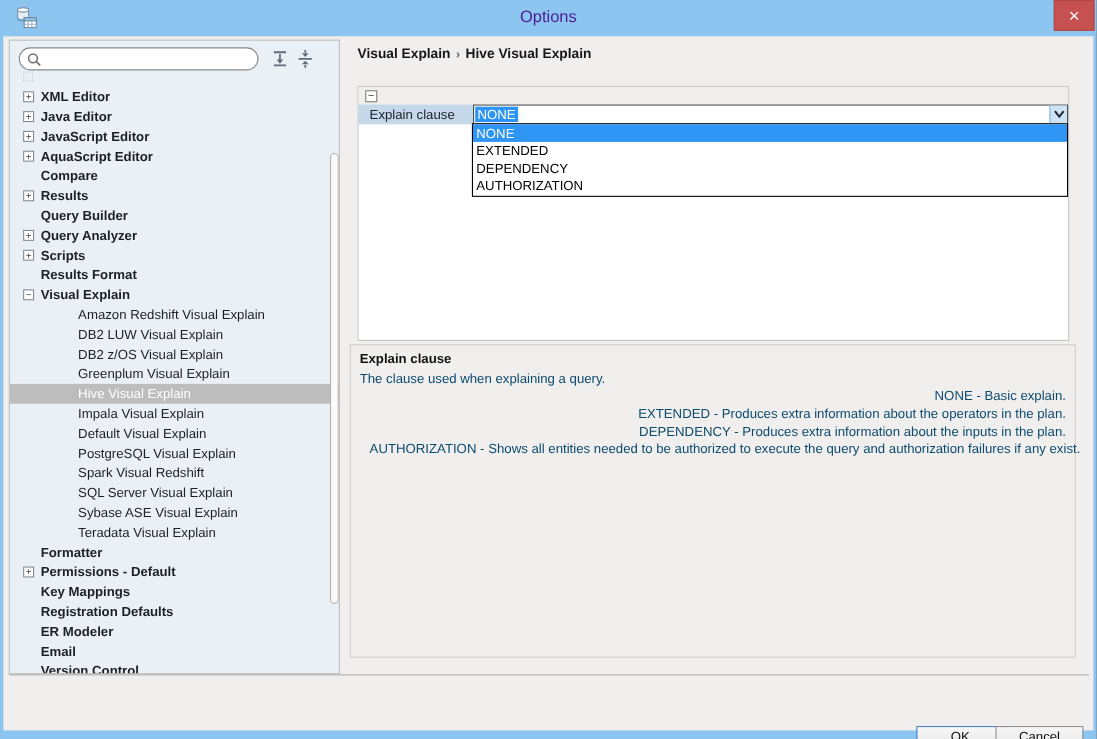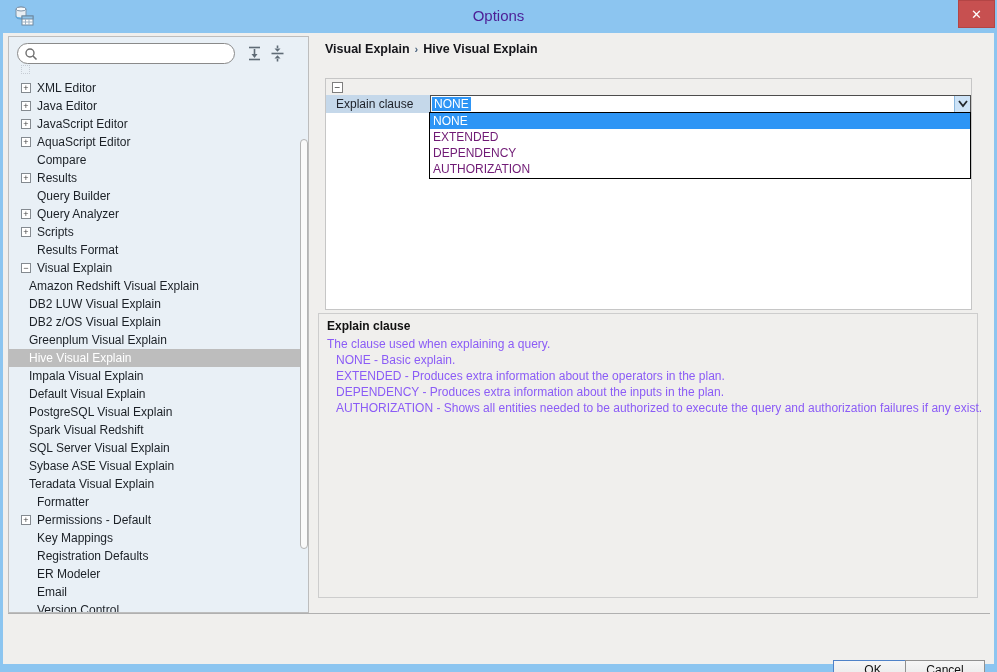--- a/index.html
+++ b/index.html
@@ -25,49 +25,49 @@
   .searchpill input{position:absolute;left:24px;top:1px;width:186px;height:17px;border:none;outline:none;
     background:transparent;font-size:12px;}
   .treetool{position:absolute;top:8px;width:17px;height:17px;}
   .clippedrow{position:absolute;left:12px;top:28px;width:200px;height:9px;overflow:hidden;}
   .clippedrow .b{display:inline-block;width:9px;height:9px;border:1px dotted #c6ccd4;vertical-align:top;}
   .clippedrow .d{display:inline-block;width:150px;height:9px;border-bottom:2px dotted #ccd1d9;margin-left:8px;}
   .tree{position:absolute;left:0;top:42px;width:299px;height:535px;overflow:hidden;}
   .trow{position:relative;height:18px;line-height:18px;font-size:12px;color:#1b2026;white-space:nowrap;cursor:default;}
   .trow .exp{position:absolute;left:12px;top:4px;width:10px;height:10px;border:1px solid #848a90;background:#fff;
     font-size:9px;line-height:8px;text-align:center;color:#444;}
-  .trow.lvl1 .tlabel{margin-left:28px;font-weight:normal;}
-  .trow.lvl2 .tlabel{margin-left:20px;}
+  .trow.lvl1 .tlabel{margin-left:28px;font-weight:bold;}
+  .trow.lvl2 .tlabel{margin-left:62px;}
   .trow.sel{background:var(--tree-sel);color:#fff;}
   .vscroll{position:absolute;left:291px;top:102px;width:8px;height:410px;background:#fafafa;border:1px solid #b3b3b3;
     border-radius:4px;}
 
   
   .breadcrumb{position:absolute;left:325px;top:42px;font-size:12.5px;font-weight:bold;color:#15151a;}
   .breadcrumb .sep{font-weight:bold;color:#4a637e;font-size:11px;padding:0 5px;}
   .formpanel{position:absolute;left:325px;top:78px;width:647px;height:232px;background:#fff;border:1px solid #c6c6c6;}
   .formheader{position:absolute;left:0;top:0;width:100%;height:16px;background:var(--panel-gray);}
   .collapsebox{position:absolute;left:6px;top:3px;width:11px;height:11px;border:1px solid #7e7e7e;background:#fff;
     font-size:10px;line-height:9px;text-align:center;color:#333;}
   .labelcell{position:absolute;left:0;top:16px;width:104px;height:18px;background:var(--label-cell);
     font-size:12px;line-height:18px;padding-left:10px;color:#20242c;}
   .combo{position:absolute;left:104px;top:16px;width:541px;height:18px;background:#fff;border:1px solid #4d4d4d;}
   .combo .val{position:absolute;left:1px;top:1px;height:14px;line-height:14px;font-size:12px;background:var(--sel-blue);
     color:#fff;padding:0 2px;}
   .combo .arrowbtn{position:absolute;right:0;top:0;width:16px;height:16px;background:#cde3f7;border-left:1px solid #8db8dd;}
   .combo .arrowbtn svg{position:absolute;left:3px;top:4px;}
   .dropdown{position:absolute;left:429px;top:112px;width:542px;height:67px;background:#fff;border:1px solid #000;z-index:6;}
-  .opt{height:16px;line-height:16px;font-size:12px;color:#701a75;padding-left:3px;white-space:nowrap;cursor:default;}
+  .opt{height:16px;line-height:16px;font-size:12px;color:#000000;padding-left:3px;white-space:nowrap;cursor:default;}
   .opt.selected{background:var(--sel-blue);color:#fff;}
 
   .helppanel{position:absolute;left:318px;top:313px;width:660px;height:285px;background:var(--panel-gray);
     border:1px solid #cdcdcd;padding:5px 8px;}
   .helptitle{font-size:12px;font-weight:bold;color:#111;margin-bottom:3px;}
-  .hline{font-size:12px;color:#8b5cf6;line-height:16px;white-space:nowrap;}
-  .hline.ind{padding-left:9px;}
+  .hline{font-size:12px;color:#0c4a6e;line-height:16px;white-space:nowrap;}
+  .hline.ind{padding-left:9px;text-align:right;}
 
   .footdivider{position:absolute;left:8px;top:613px;width:982px;border-top:1px solid #b0b0b0;}
   .btn{position:absolute;top:660px;width:80px;height:21px;font-size:12px;text-align:center;line-height:19px;
     background:linear-gradient(#f6f6f6,#e7e7e7);color:#111;cursor:default;}
   .btn.ok{left:833px;border:1px solid #4f82c8;}
   .btn.cancel{left:905px;border:1px solid #909090;}
 </style>
 </head>
 <body>
 

